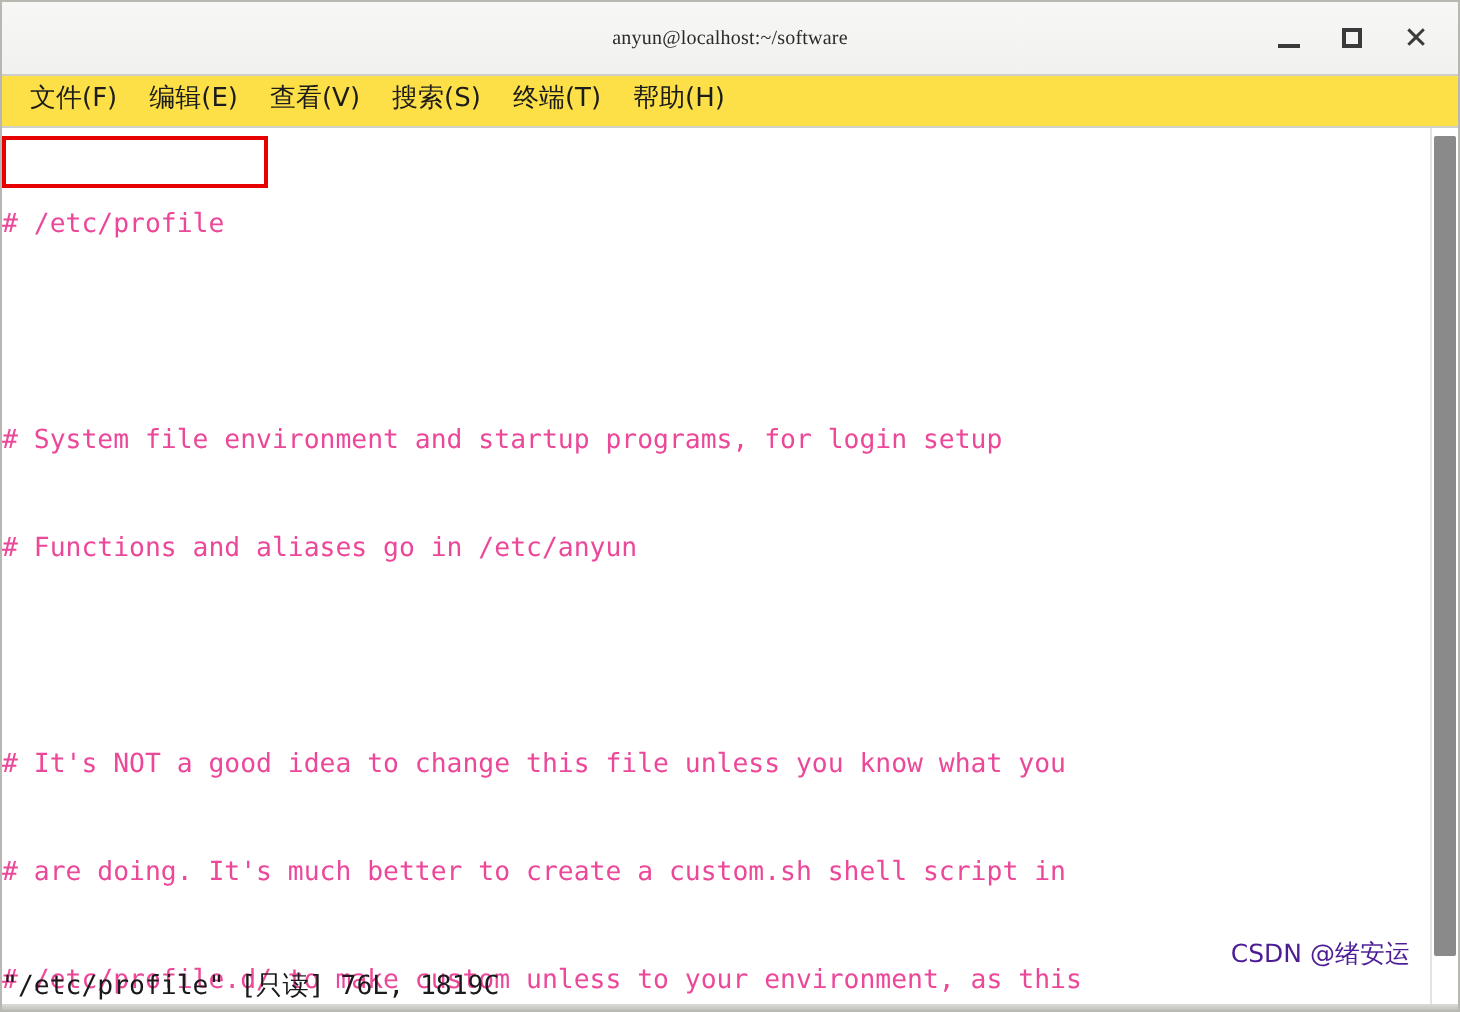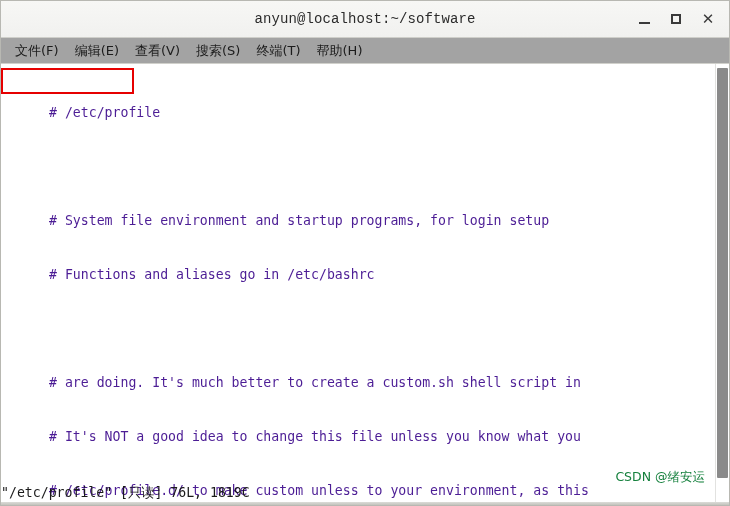--- a/index.html
+++ b/index.html
@@ -28,23 +28,23 @@
   .titlebar {
     position: relative;
     height: 36px;
     background: linear-gradient(to bottom, #f7f7f5 0%, #f1f1ef 100%);
     border-bottom: 1px solid #cfcfca;
     display: flex;
     align-items: center;
     justify-content: center;
   }
   .titlebar-title {
-    font-size: 14px;
+    font-size: 10px;
     color: #2b2b2b;
-    font-family: Liberation Mono, monospace;
+    font-family: Liberation Serif, serif;
     letter-spacing: 0.1px;
   }
   .win-buttons {
     position: absolute;
     right: 6px;
     top: 0;
     height: 36px;
     display: flex;
     align-items: center;
     gap: 2px;
@@ -77,24 +77,23 @@
   .win-btn .glyph-close {
     font-size: 15px;
     font-weight: bold;
     color: #3a3a3a;
     line-height: 1;
   }
 
   
   .menubar {
     height: 26px;
-    background: #a3a3a3;
+    background: #fde047;
     border-bottom: 1px solid #d0d0cb;
     display: flex;
-    align-items: center;
     padding-left: 6px;
     box-sizing: border-box;
   }
   .menu-item {
     font-size: 13px;
     color: #1c1c1c;
     padding: 2px 8px;
     cursor: default;
     font-family: "DejaVu Sans", sans-serif;
   }
@@ -114,21 +113,21 @@
     right: 16px;
     font-family: "DejaVu Sans Mono", monospace;
     font-size: 13.2px;
     line-height: 18px;
     white-space: pre;
     color: #222222;
   }
   .line { height: 18px; }
 
   
-  .c-comment  { color: #4c1d95; padding-left: 48px; }
+  .c-comment  { color: #ec4899; }
   .c-plain    { color: #222222; }
 
   
   .annot-box {
     position: absolute;
     left: 0px;
     top: 4px;
     width: 133px;
     height: 26px;
     border: 2px solid #e60000;
@@ -167,21 +166,21 @@
     color: #1a1a1a;
     white-space: pre;
   }
 
   
   .watermark {
     position: absolute;
     right: 24px;
     bottom: 20px;
     font-size: 12.5px;
-    color: #15803d;
+    color: #4c1d95;
     font-family: "DejaVu Sans", sans-serif;
     white-space: pre;
   }
 
   
   .bottom-edge {
     position: absolute;
     left: 0;
     bottom: 0;
     width: 100%;
@@ -217,24 +216,24 @@
     <div class="menu-item">终端(T)</div>
     <div class="menu-item">帮助(H)</div>
   </div>
 
   <div class="terminal">
 
     <div class="term-text">
       <div class="line"><span class="c-comment"># /etc/profile</span></div>
       <div class="line"><span class="c-plain"></span></div>
       <div class="line"><span class="c-comment"># System file environment and startup programs, for login setup</span></div>
-      <div class="line"><span class="c-comment"># Functions and aliases go in /etc/bashrc</span></div>
+      <div class="line"><span class="c-comment"># Functions and aliases go in /etc/anyun</span></div>
       <div class="line"><span class="c-plain"></span></div>
+      <div class="line"><span class="c-comment"># It's NOT a good idea to change this file unless you know what you</span></div>
       <div class="line"><span class="c-comment"># are doing. It's much better to create a custom.sh shell script in</span></div>
-      <div class="line"><span class="c-comment"># It's NOT a good idea to change this file unless you know what you</span></div>
       <div class="line"><span class="c-comment"># /etc/profile.d/ to make custom unless to your environment, as this</span></div>
       
       
 
       
       
 
       
       
 

